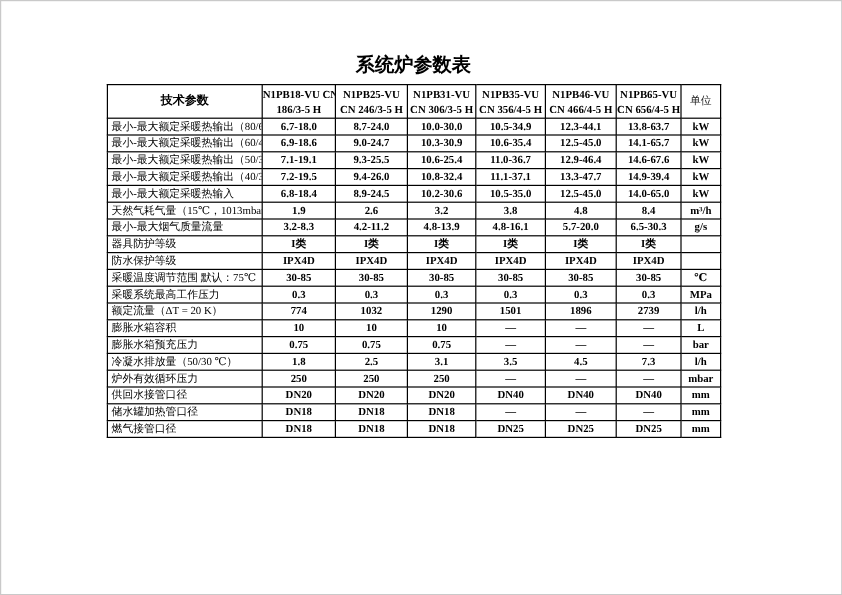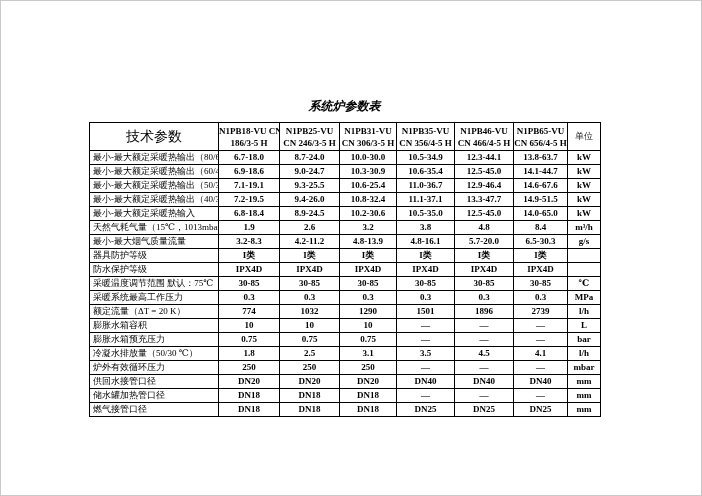--- a/index.html
+++ b/index.html
@@ -11,28 +11,27 @@
     position: relative;
     overflow: hidden;
   }
   .canvas {
     position: absolute; inset: 0;
     border: 1px solid #c9c9c9;
     box-sizing: border-box;
     background: #ffffff;
   }
   .doc-title {
-    margin-top: 98px;
+    margin-top: 46px;
     margin-left: 88px;
     width: 511px;
     text-align: center;
     font-weight: bold;
-    font-size: 12px;
+    font-size: 16px;
     line-height: 15px;
-    font-style: italic;
   }
   table.params {
     border-collapse: collapse;
     table-layout: fixed;
     margin-left: 88px;
     margin-top: 8px;
     width: 511px;
   }
   col.col-label { width: 129px; }
   col.col-v1 { width: 61px; }
@@ -45,21 +44,21 @@
   th, td {
     border: 1px solid #000000;
     font-size: 9px;
     line-height: 11px;
     padding: 0;
     overflow: hidden;
     white-space: nowrap;
     vertical-align: middle;
   }
   thead th { height: 27px; text-align: center; }
-  th.param-h { font-weight: normal; font-size: 14px; }
+  th.param-h { font-weight: bold; font-size: 10px; }
   th.model-h { font-weight: bold; }
   th.model-h .m-line { line-height: 12px; }
   th.unit-h { font-weight: normal; color: #222222; }
   tbody td { height: 13px; text-align: center; }
   td.lab { text-align: left; padding-left: 3px; font-weight: normal; }
   td.val { font-weight: bold; }
   td.unit { font-weight: bold; }
 </style>
 </head>
 <body>
@@ -119,41 +118,41 @@
           <td class="val">13.8-63.7</td>
           <td class="unit">kW</td>
         </tr>
         <tr>
           <td class="lab">最小-最大额定采暖热输出（60/40 ℃）</td>
           <td class="val">6.9-18.6</td>
           <td class="val">9.0-24.7</td>
           <td class="val">10.3-30.9</td>
           <td class="val">10.6-35.4</td>
           <td class="val">12.5-45.0</td>
-          <td class="val">14.1-44.7</td>
+          <td class="val">14.1-65.7</td>
           <td class="unit">kW</td>
         </tr>
         <tr>
           <td class="lab">最小-最大额定采暖热输出（50/30 ℃）</td>
           <td class="val">7.1-19.1</td>
           <td class="val">9.3-25.5</td>
           <td class="val">10.6-25.4</td>
           <td class="val">11.0-36.7</td>
           <td class="val">12.9-46.4</td>
           <td class="val">14.6-67.6</td>
           <td class="unit">kW</td>
         </tr>
         <tr>
           <td class="lab">最小-最大额定采暖热输出（40/30 ℃）</td>
           <td class="val">7.2-19.5</td>
           <td class="val">9.4-26.0</td>
           <td class="val">10.8-32.4</td>
           <td class="val">11.1-37.1</td>
           <td class="val">13.3-47.7</td>
-          <td class="val">14.9-51.5</td>
+          <td class="val">14.9-39.4</td>
           <td class="unit">kW</td>
         </tr>
         <tr>
           <td class="lab">最小-最大额定采暖热输入</td>
           <td class="val">6.8-18.4</td>
           <td class="val">8.9-24.5</td>
           <td class="val">10.2-30.6</td>
           <td class="val">10.5-35.0</td>
           <td class="val">12.5-45.0</td>
           <td class="val">14.0-65.0</td>
@@ -249,21 +248,21 @@
           <td class="val">—</td>
           <td class="unit">bar</td>
         </tr>
         <tr>
           <td class="lab">冷凝水排放量（50/30 ℃）</td>
           <td class="val">1.8</td>
           <td class="val">2.5</td>
           <td class="val">3.1</td>
           <td class="val">3.5</td>
           <td class="val">4.5</td>
-          <td class="val">4.1</td>
+          <td class="val">7.3</td>
           <td class="unit">l/h</td>
         </tr>
         <tr>
           <td class="lab">炉外有效循环压力</td>
           <td class="val">250</td>
           <td class="val">250</td>
           <td class="val">250</td>
           <td class="val">—</td>
           <td class="val">—</td>
           <td class="val">—</td>

